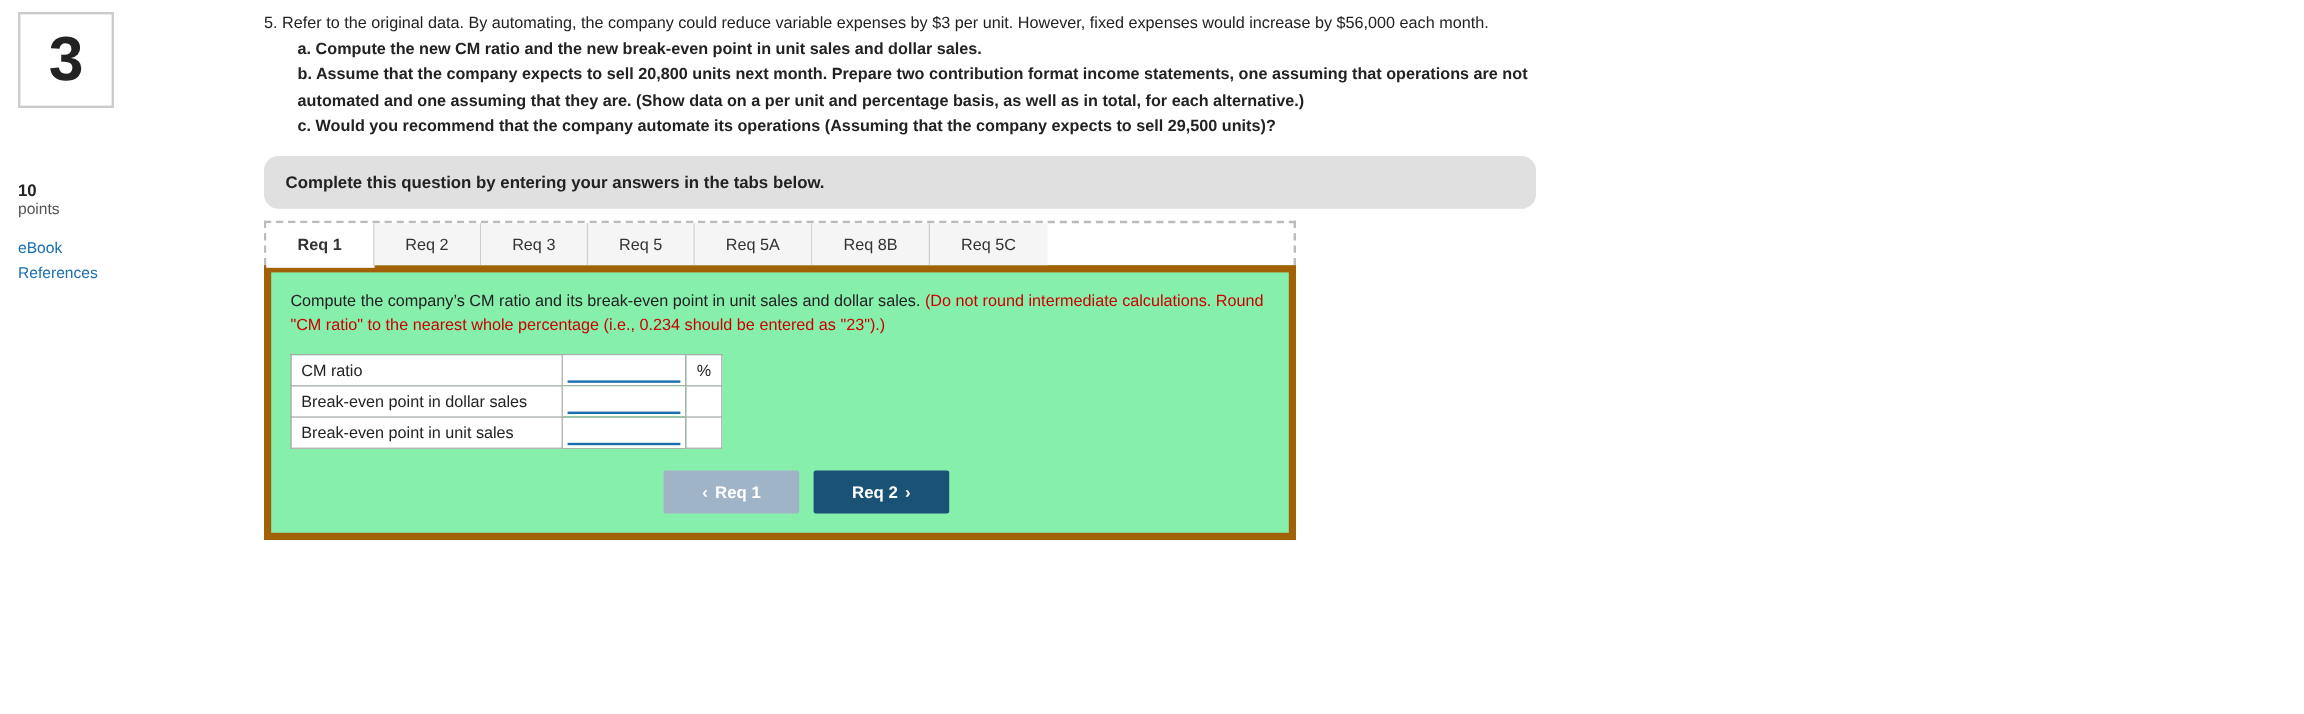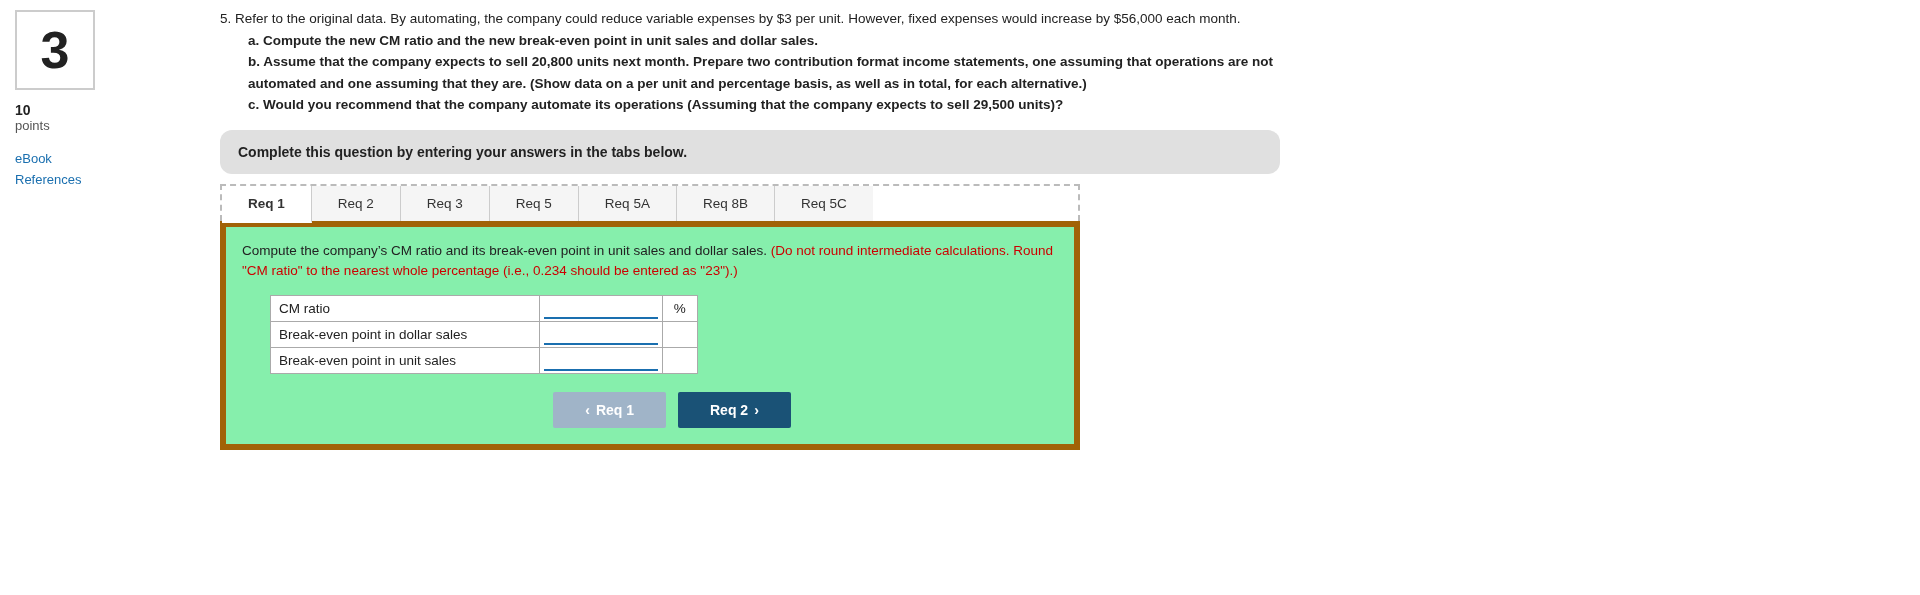--- a/index.html
+++ b/index.html
@@ -33,20 +33,21 @@
       justify-content: center;
       font-size: 52px;
       font-weight: bold;
       color: #222;
       margin-bottom: 12px;
     }
     .points-label {
       font-size: 14px;
       font-weight: bold;
       color: #222;
+      margin-top: 48px;
     }
     .points-sub {
       font-size: 13px;
       color: #555;
       margin-bottom: 18px;
     }
     .sidebar-link {
       color: #1a6faf;
       font-size: 13px;
       cursor: pointer;
@@ -119,24 +120,23 @@
       font-size: 13.5px;
       color: #222;
       margin-bottom: 14px;
       line-height: 1.5;
     }
     .instruction-text .red-text {
       color: #cc0000;
     }
     
     .input-table {
-      width: 428px;
+      width: 360px;
       border-collapse: collapse;
       margin-bottom: 18px;
-      margin-left: 28px;
     }
     .input-table td {
       border: 1px solid #aaa;
       padding: 5px 8px;
       font-size: 13.5px;
     }
     .input-table td.label-cell {
       background: #fff;
       width: 220px;
     }

